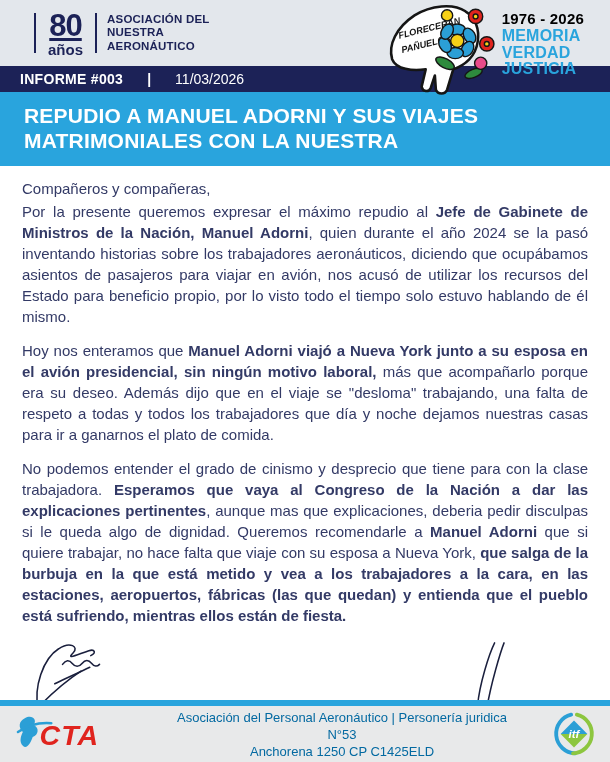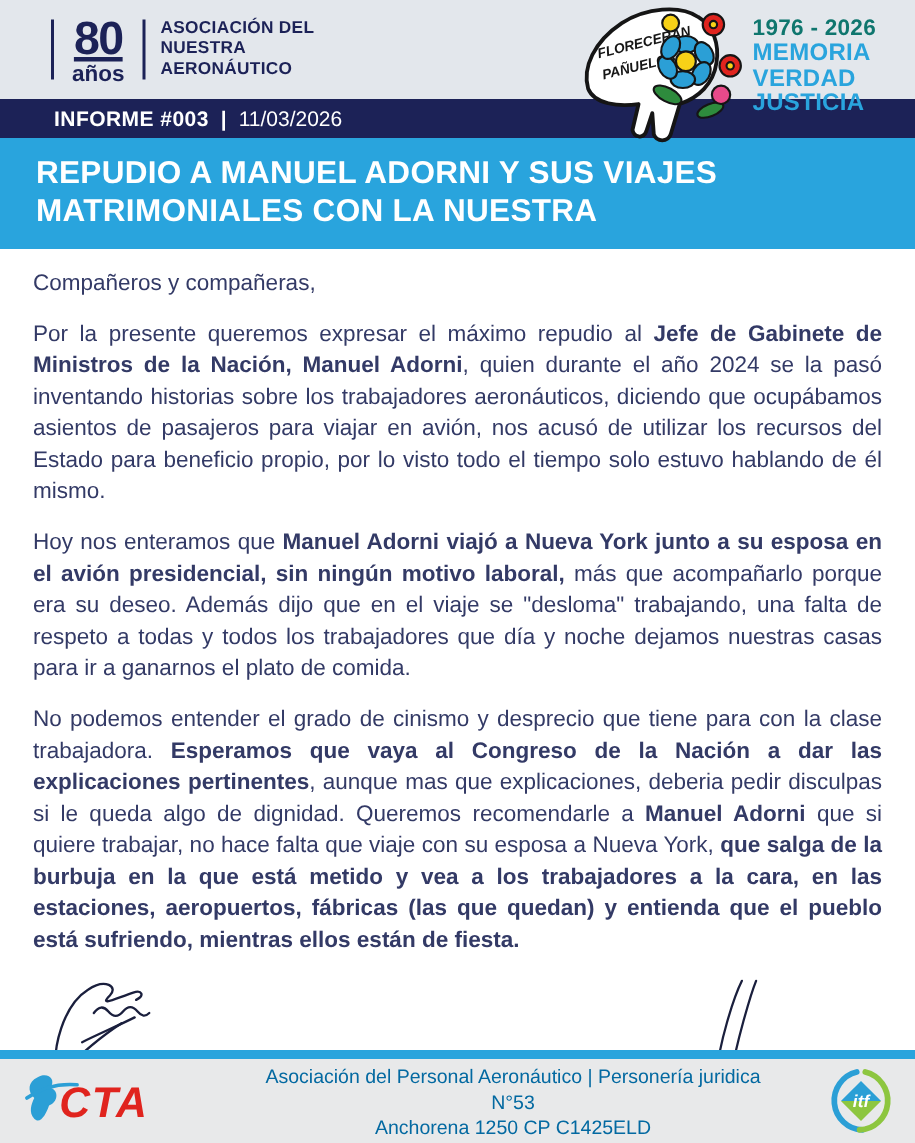--- a/index.html
+++ b/index.html
@@ -16,39 +16,39 @@
     padding-left:24px;
   }
   .apa-logo svg { width:120px; height:50px; display:block; }
   .vdiv { width:2px; height:40px; background:#1c2257; margin:0 10px; }
   .anniv { color:#1c2257; text-align:center; line-height:1; padding:0 2px; }
   .anniv-num { font-size:31px; font-weight:bold; letter-spacing:-1px;text-decoration:underline; }
   .anniv-unit { font-size:15px; font-weight:bold; margin-top:1px; }
   .org-name { color:#1c2257; font-size:11.5px; font-weight:bold; line-height:13.5px; letter-spacing:.2px; }
   .info-band {
     height:26px; background:#1c2257; color:#fff; display:flex; align-items:center;
-    padding-left:36px; font-size:14px; gap:8px;
+    padding-left:20px; font-size:14px; gap:24px;
   }
   .info-report { font-weight:bold; letter-spacing:.3px; }
   .info-sep { font-weight:bold; }
   .info-date { font-weight:normal; }
   .memoria { position:absolute; top:2px; right:26px; display:flex; gap:4px; z-index:5; }
   .kerchief svg { width:112px; height:96px; display:block; }
   .memoria-text { padding-top:8px; }
-  .memoria-years { color:#0f766e; font-weight:bold; font-size:15px; margin-bottom:1px; letter-spacing:.2px; }
+  .memoria-years { color:#000000; font-weight:bold; font-size:15px; margin-bottom:1px; letter-spacing:.2px; }
   .memoria-line { color:#29a4dd; font-weight:bold; font-size:16px; line-height:16.5px; letter-spacing:.2px; }
   
   .banner { background:#29a4dd; padding:11px 24px 13px; }
   .banner-title {
     color:#fff; font-weight:bold; font-size:21px; line-height:25px;
     max-width:530px; letter-spacing:.2px;
   }
   
   .content { padding:14px 22px 0; color:#333a66; font-size:15px; }
-  .salutation { margin:0 0 15px; }
+  .salutation { margin:0 0 4px; }
   .para { margin:0 0 13px; text-align:justify; line-height:21px; hyphens:auto; }
   .para b { font-weight:bold; }
   
   .signatures { display:flex; justify-content:space-between; padding:2px 42px 0 36px; }
   .sig-left svg { width:100px; height:72px; display:block; margin-left:-4px; }
   .sig-right svg { width:44px; height:68px; display:block; margin-left:16px; }
   .sig-name { font-weight:bold; color:#1c2257; font-size:15px; margin-top:3px; }
   .sig-title { color:#333a66; font-size:14px; margin-top:1px; }
   
   .footer-rule { position:absolute; left:0; right:0; bottom:56px; height:6px; background:#29a4dd; }

